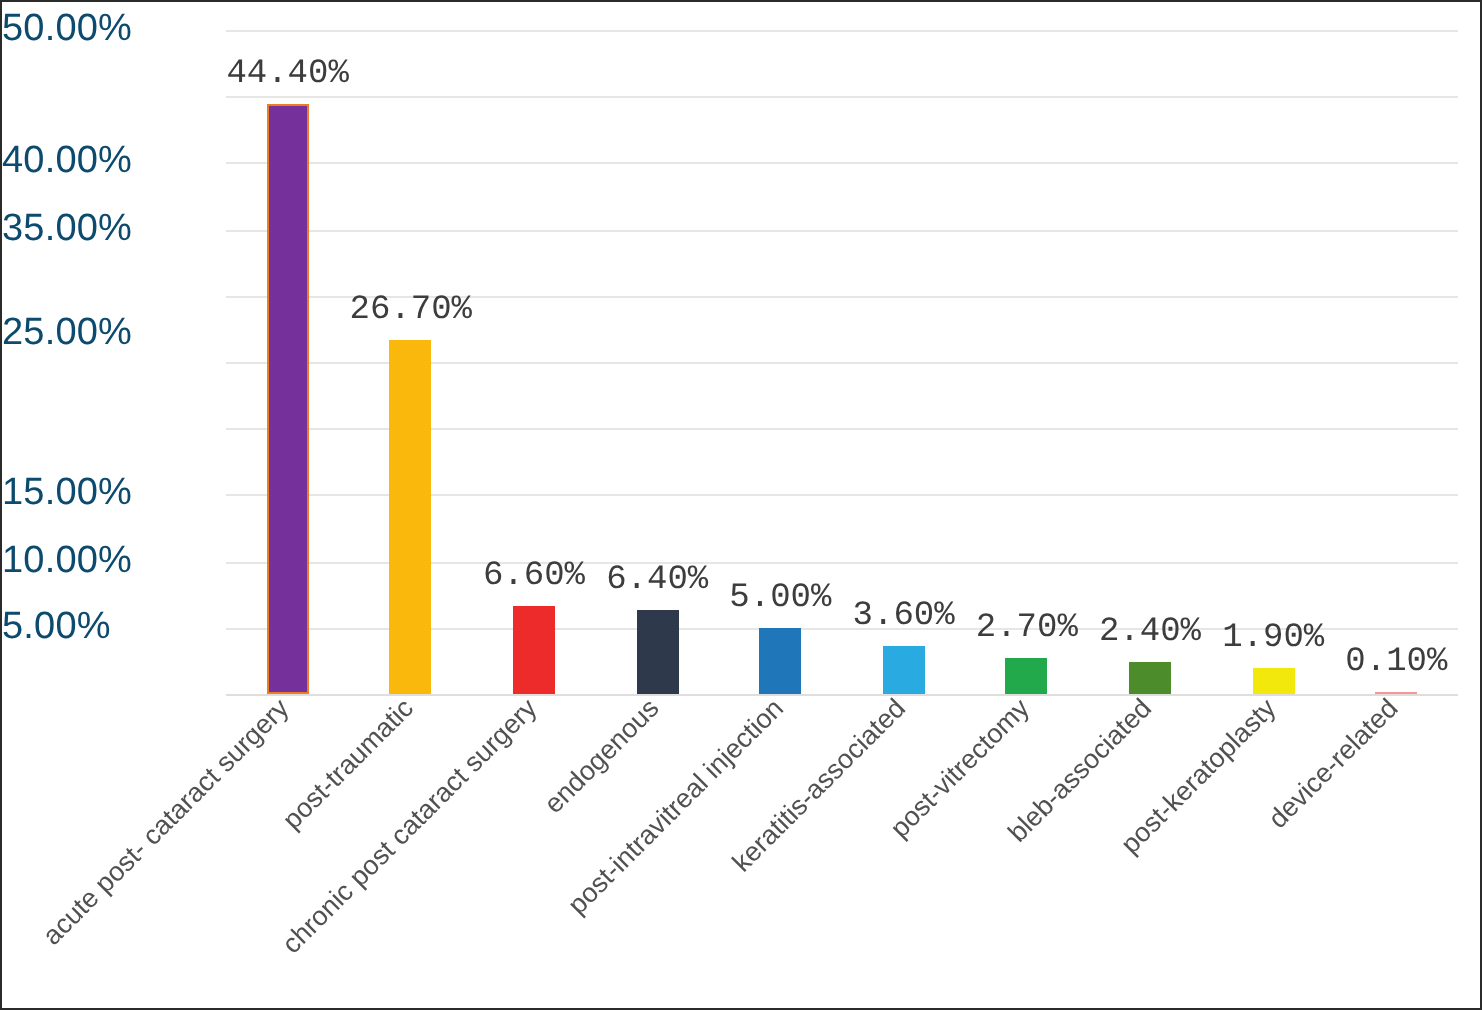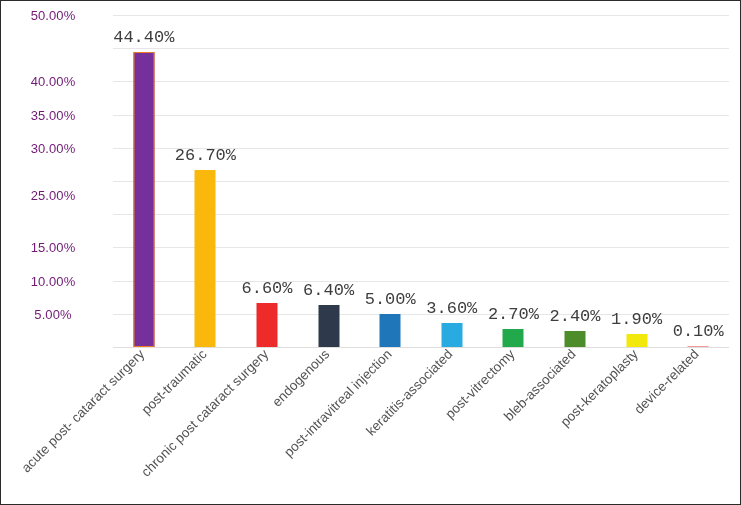--- a/index.html
+++ b/index.html
@@ -41,23 +41,23 @@
   }
   .gridline.baseline {
     background: #e0dedd;
   }
 
   
   .ytick {
     position: absolute;
     right: 741px;
     width: 120px;
-    text-align: center;
-    font-size: 13px;
-    color: #701a75;
+    text-align: left;
+    font-size: 19px;
+    color: #0c4a6e;
     letter-spacing: 0.1px;
     white-space: nowrap;
   }
   #yaxis-labels {
     position: absolute;
     left: 0;
     top: 14px;
     width: 104px;
     height: 332px;
   }
@@ -124,22 +124,21 @@
 </style>
 </head>
 <body>
 
 <div id="figure">
 
   <div id="yaxis-labels">
       <div class="ytick" style="top: 298.8px;">5.00%</div>
       <div class="ytick" style="top: 265.6px;">10.00%</div>
       <div class="ytick" style="top: 232.4px;">15.00%</div>
-      <div class="ytick" style="top: 180px;">25.00%</div>
-      <div class="ytick" style="top: 132.8px;">30.00%</div>
+      <div class="ytick" style="top: 152px;">25.00%</div>
       <div class="ytick" style="top: 99.6px;">35.00%</div>
       <div class="ytick" style="top: 66.4px;">40.00%</div>
       <div class="ytick" style="top: 0px;">50.00%</div>
     </div>
 
   <div id="plot">
     <div id="gridlines">
         <div class="gridline baseline" style="top: 332px;"></div>
         <div class="gridline" style="top: 298.8px;"></div>
         <div class="gridline" style="top: 265.6px;"></div>

